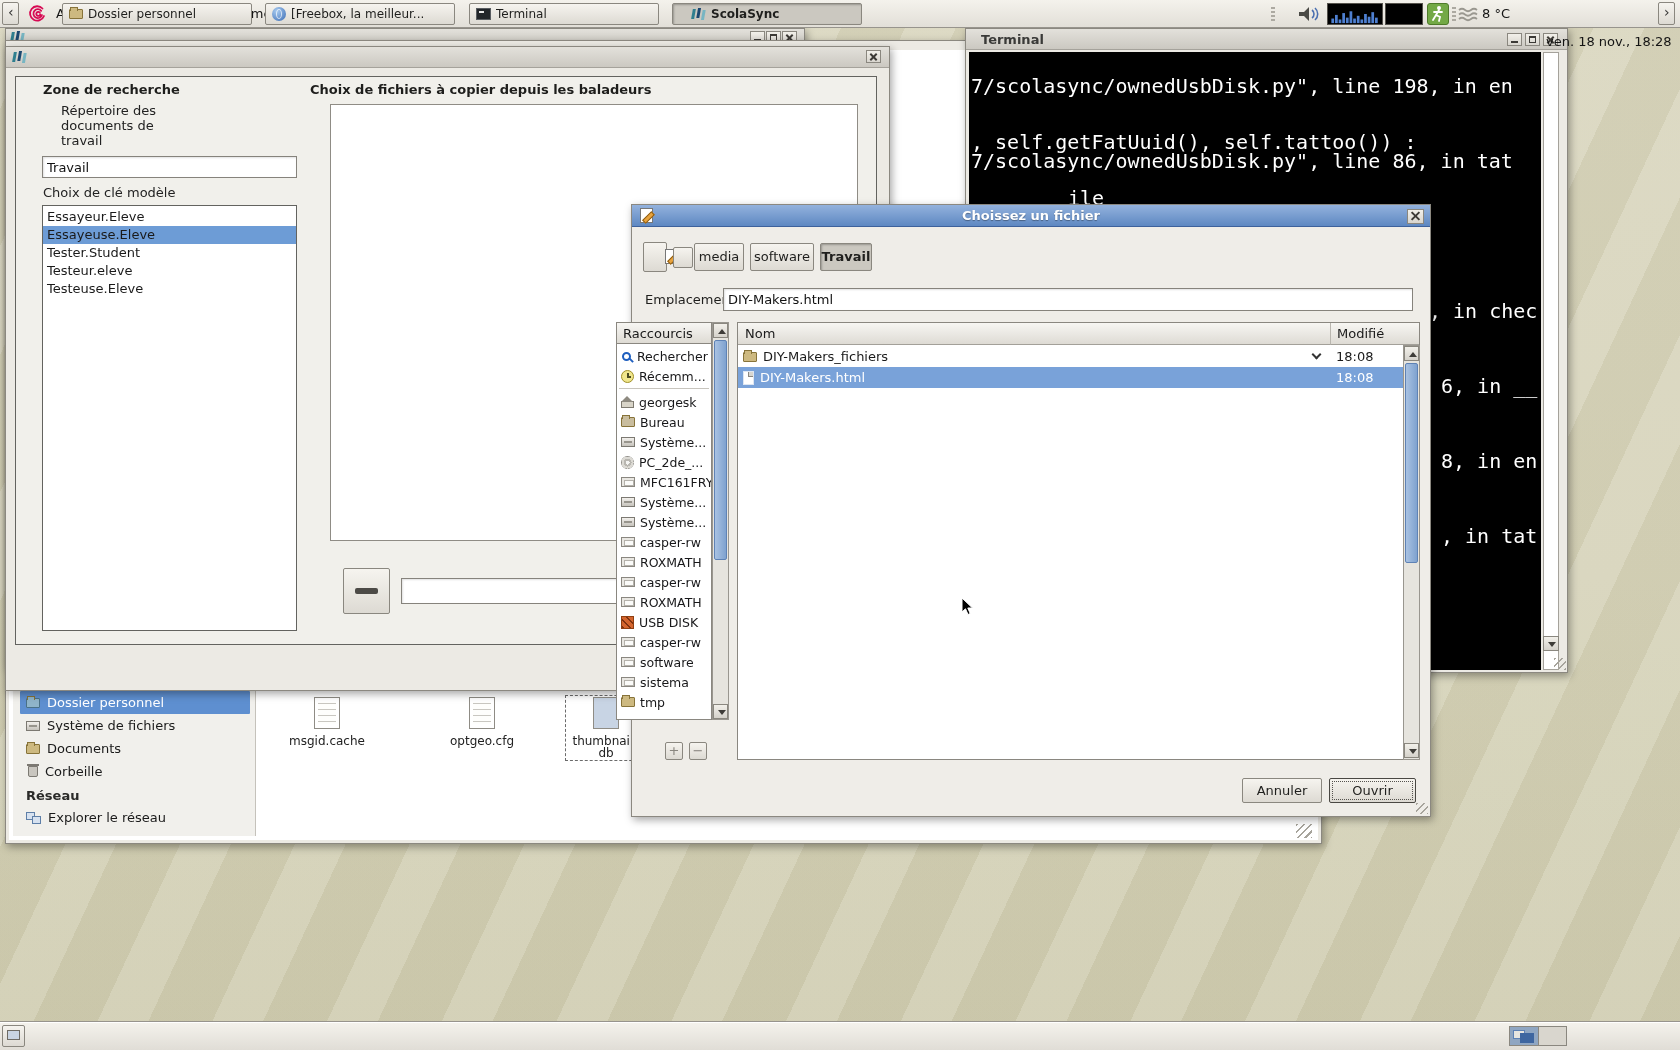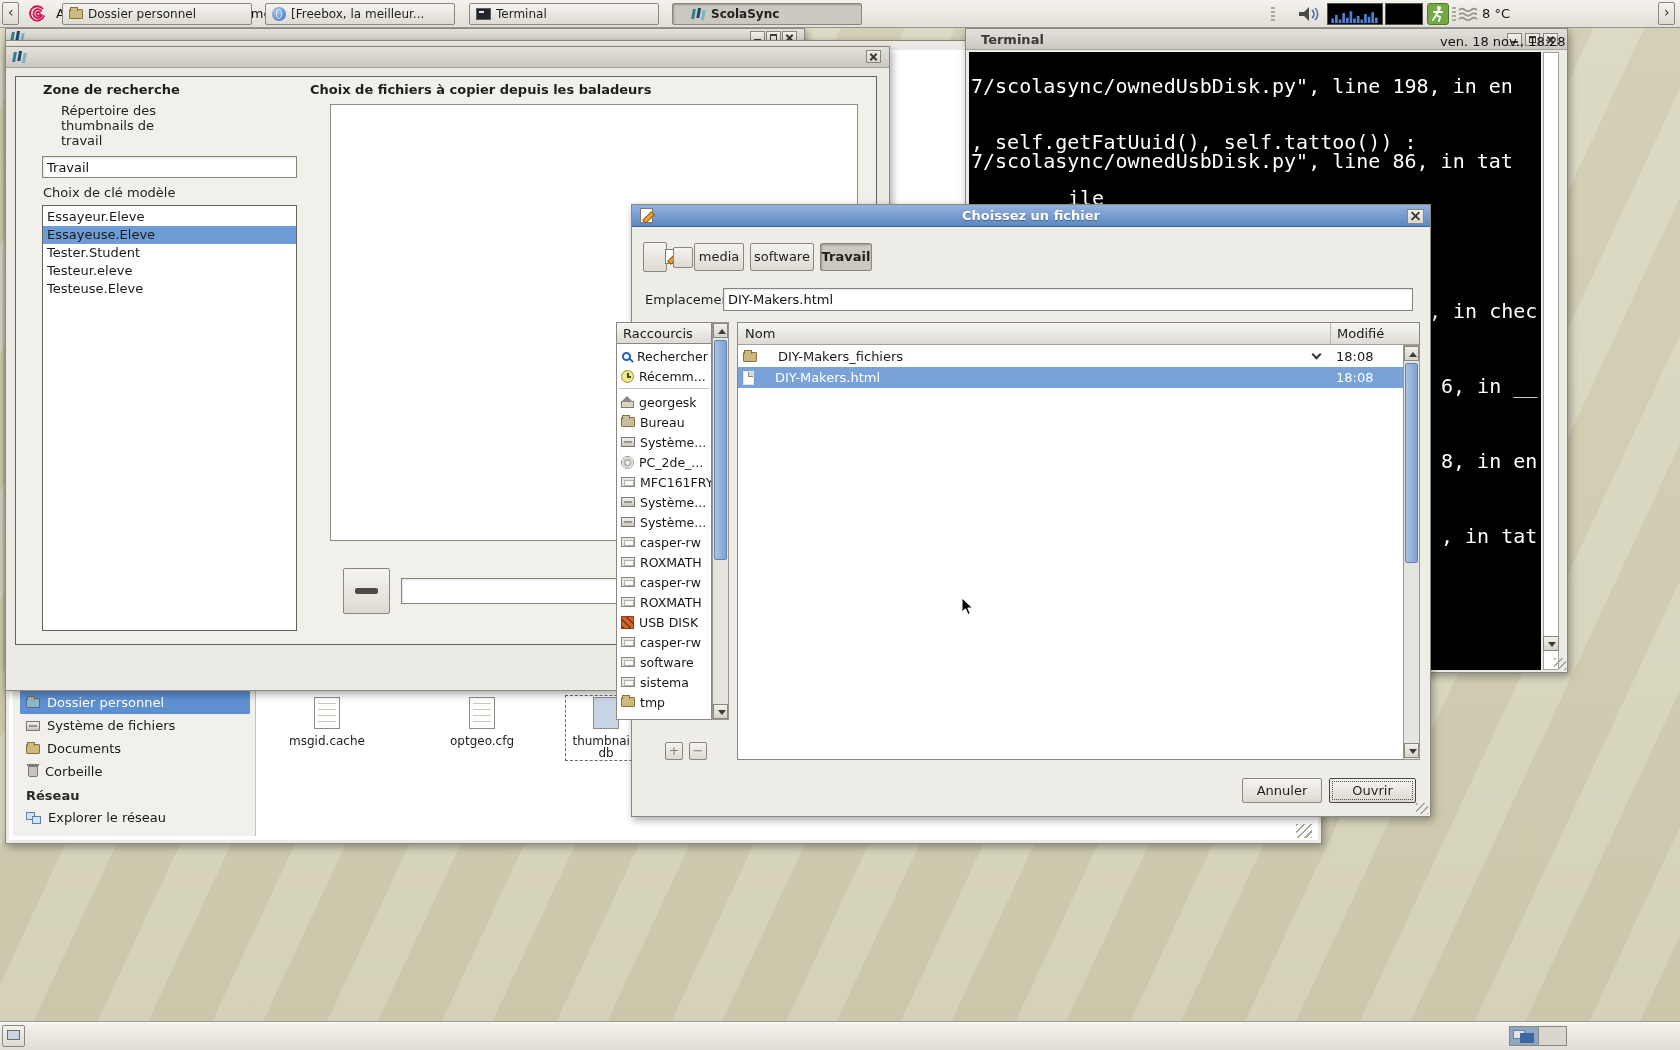--- a/index.html
+++ b/index.html
@@ -99,21 +99,21 @@
       padding:0 6px; overflow:hidden; white-space:nowrap; font-size:12px; }
   .task-label { overflow:hidden; text-overflow:ellipsis; white-space:nowrap; }
 
   .term-text { position:absolute; white-space:pre; font-family:"DejaVu Sans Mono","Liberation Mono",monospace;
       font-size:20px; color:#FFFFFF; line-height:25px; }
 
   .shortcut-row { display:flex; align-items:center; gap:5px; height:20px; padding-left:4px; font-size:12.5px;
       white-space:nowrap; overflow:hidden; color:#18181A; }
   .list-row { height:18px; line-height:18px; padding-left:4px; white-space:nowrap; overflow:hidden; }
   .list-row.selected { background:#6D9CD6; }
-  .file-row { position:relative; display:flex; align-items:center; gap:21px; height:21px; padding-left:5px; }
+  .file-row { position:relative; display:flex; align-items:center; gap:6px; height:21px; padding-left:5px; }
   .file-row.selected { background:#79A2D9; color:#FFFFFF; }
   .file-row.selected .i-file { border-color:#DDE6F2; }
   .file-time { position:absolute; left:598px; top:0; line-height:21px; }
   .fm-side-row { display:flex; align-items:center; gap:7px; height:23px; padding:0 6px; width:230px; }
   .fm-side-row.selected { background:#5E8FD0; color:#FFF; border-radius:1px; }
   .desk-file { position:absolute; top:697px; width:78px; text-align:center; }
   .desk-file .lbl { margin-top:3px; font-size:12px; line-height:12px; color:#222; }
   .desk-file.selected { outline:1px dashed #6B6B6B; outline-offset:1px; }
   .desk-file.selected .i-sheet { background:#C8D4E4; }
   .hdrcell { background:linear-gradient(#F7F6F3,#DEDBD4); border-bottom:1px solid #A3A099; border-right:1px solid #B9B6AF; }
@@ -221,21 +221,21 @@
 
   <div class="layer layer-choix">
     <div class="abs winframe" style="left:5px;top:46px;width:885px;height:645px;"></div>
     <div class="abs titlebar-inactive" style="left:6px;top:47px;width:883px;height:21px;"></div>
     <span class="abs ic i-scolasync" style="left:12px;top:50px;"></span>
     <div class="wbtn cls" style="left:866px;top:50px;"></div>
 
     <div class="abs" style="left:15px;top:76px;width:862px;height:569px;background:#F1F0EB;border:1px solid #63635F;"></div>
 
     <div class="abs" style="left:43px;top:82px;font-weight:bold;color:#1E1E1C;">Zone de recherche</div>
-    <div class="abs" style="left:61px;top:103px;width:112px;line-height:15px;color:#222;">Répertoire des thumbnails de travail</div>
+    <div class="abs" style="left:61px;top:103px;width:112px;line-height:15px;color:#222;">Répertoire des documents de travail</div>
     <input class="abs inputbox" style="left: 42px; top: 156px; width: 255px; height: 22px;" value="Travail">
     <div class="abs" style="left:43px;top:185px;color:#222;">Choix de clé modèle</div>
 
     <div class="abs" style="left:42px;top:205px;width:255px;height:426px;background:#FFF;border:1px solid #63635F;padding-top:2px;">
 
         <div class="list-row">
           <span>Essayeur.Eleve</span>
         </div>
 
         <div class="list-row selected">
@@ -481,21 +481,21 @@
       <svg width="20" height="20" viewBox="0 0 20 20">
         <circle cx="11" cy="4" r="2" fill="#FFF"></circle>
         <path d="M11 6 L8 11 L5 16 M8 11 L12 13 L11 17 M6 8 L14 8" fill="none" stroke="#FFF" stroke-width="1.8" stroke-linecap="round"></path>
       </svg>
     </div>
     <div class="panel-grip" style="left:1452px;z-index:8;"></div>
     <svg class="abs" style="left:1458px;top:7px;z-index:8;" width="22" height="15" viewBox="0 0 22 15">
       <path d="M1 3 q3 -2.5 6 0 t6 0 t6 0 M1 7.5 q3 -2.5 6 0 t6 0 t6 0 M1 12 q3 -2.5 6 0 t6 0 t6 0" fill="none" stroke="#9A9890" stroke-width="1.7"></path>
     </svg>
     <div class="panel-text" style="left:1482px;z-index:8;">8 °C</div>
-    <div class="panel-text" style="left:1440px;z-index:8;margin-top:28px;">ven. 18 nov., 18:28</div>
+    <div class="panel-text" style="left:1546px;z-index:8;margin-top:28px;">ven. 18 nov., 18:28</div>
     <div class="panel-arrow right btn" style="left:1658px;z-index:8;"></div>
 
     
     <div class="abs taskbar"></div>
     <div class="abs btn" style="left:2px;top:1025px;width:23px;height:22px;z-index:8;">
       <span class="ic" style="width:13px;height:10px;background:#C9D4E2;border:1px solid #6E6B64;margin-top:4px;"></span>
     </div>
     <div>
 
         <div class="task-btn btn" style="z-index: 8; left: 62px;">

